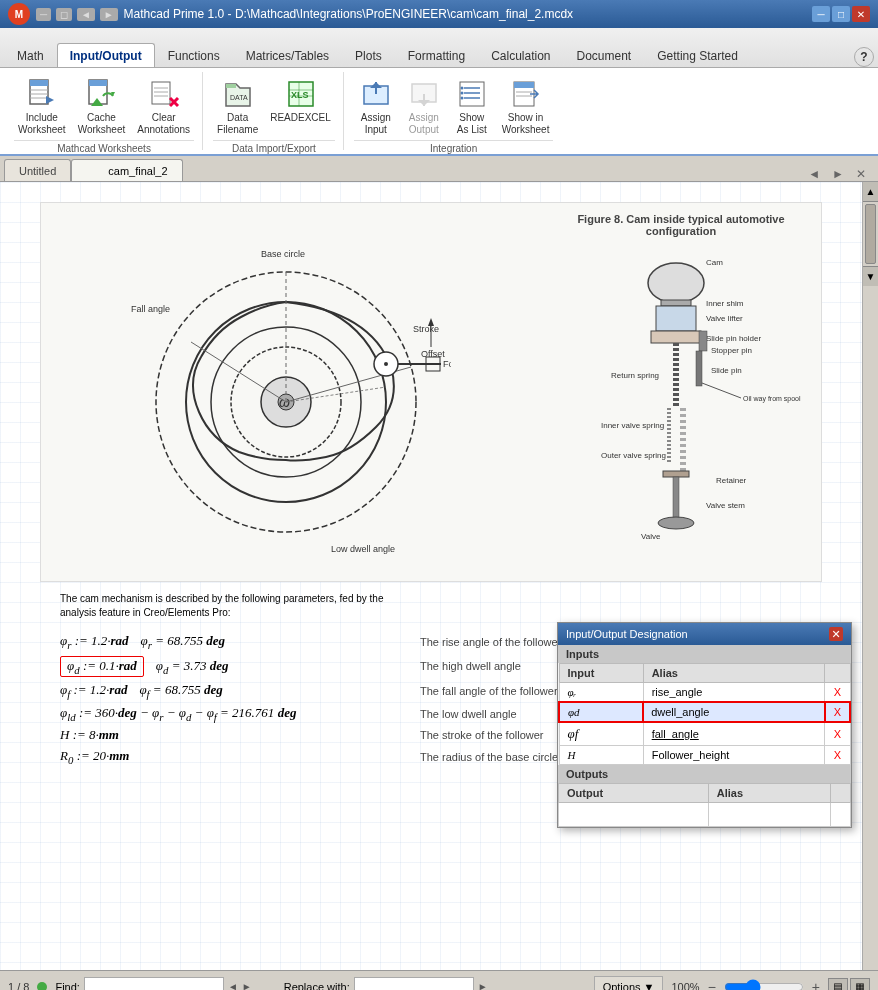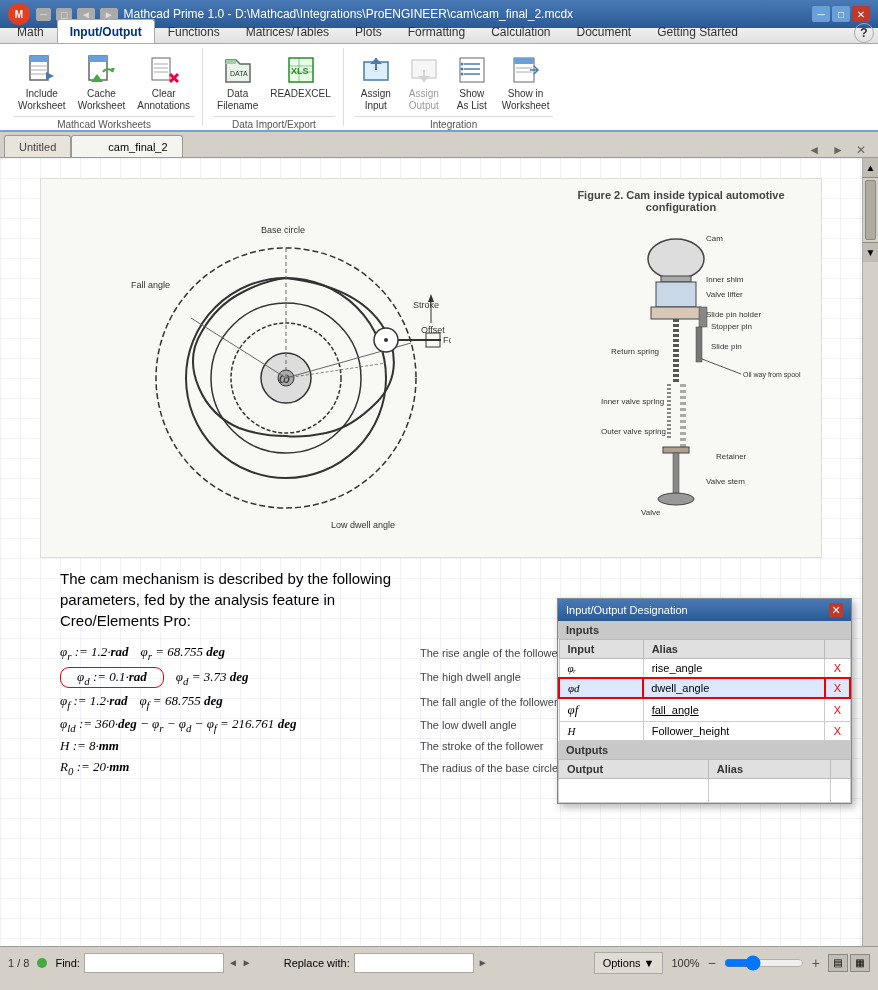--- a/index.html
+++ b/index.html
@@ -34,21 +34,21 @@
     .tb-max { background: #6a9fd8; color: white; }
     .tb-close { background: #c0392b; color: white; }
 
     
     .ribbon-tabs {
       background: linear-gradient(to bottom, #f0f0f0, #e0e0e0);
       border-bottom: 1px solid #aaa;
       display: flex;
       align-items: flex-end;
       padding: 0 4px;
-      height: 16px;
+      height: 40px;
     }
     .ribbon-tab {
       padding: 4px 12px;
       font-size: 12px;
       cursor: pointer;
       border: 1px solid transparent;
       border-bottom: none;
       border-radius: 3px 3px 0 0;
       background: transparent;
       color: #333;
@@ -484,21 +484,21 @@
               <text x="380" y="125" font-size="9" fill="#333">Rise angle</text>
               <text x="130" y="45" font-size="9" fill="#333">Base circle</text>
               <text x="290" y="145" font-size="9" fill="#333">Offset</text>
               <text x="312" y="155" font-size="9" fill="#333">Follower</text>
               <text x="282" y="120" font-size="9" fill="#333">Stroke</text>
               <text x="200" y="340" font-size="9" fill="#333">Low dwell angle</text>
             </svg>
           </div>
 
           <div class="cam-diagram-right">
-            <div style="font-size:11px; font-weight:bold; color:#444; text-align:center; margin-bottom:6px;">Figure 2. Cam inside typical automotive configuration</div>
+            <div style="font-size:11px; font-weight:bold; color:#444; text-align:center; margin-bottom:6px;">Figure 8. Cam inside typical automotive configuration</div>
             <svg width="250" height="310" viewBox="0 0 250 310">
 
               <ellipse cx="125" cy="40" rx="28" ry="20" fill="#ddd" stroke="#444" stroke-width="1.5"></ellipse>
               <text x="155" y="22" font-size="8" fill="#333">Cam</text>
 
               <rect x="110" y="57" width="30" height="6" fill="#aaa" stroke="#444" stroke-width="1"></rect>
               <text x="155" y="63" font-size="8" fill="#333">Inner shim</text>
 
               <rect x="105" y="63" width="40" height="25" fill="#c8d8e8" stroke="#444" stroke-width="1"></rect>
               <text x="155" y="78" font-size="8" fill="#333">Valve lifter</text>
@@ -530,37 +530,37 @@
               <ellipse cx="125" cy="280" rx="18" ry="6" fill="#999" stroke="#444" stroke-width="1"></ellipse>
               <text x="90" y="296" font-size="8" fill="#333">Valve</text>
 
               <line x1="151" y1="140" x2="190" y2="155" stroke="#555" stroke-width="1"></line>
               <text x="192" y="158" font-size="7" fill="#333">Oil way from spool valve</text>
             </svg>
           </div>
         </div>
       </div>
 
-      <div style="max-width: 340px; font-size: 15px; line-height: 1.4; margin: 1px 0 4px 20px;">
+      <div style="max-width: 340px; font-size: 10px; line-height: 1.4; margin: 1px 0 4px 20px;">
         <span>The cam mechanism is described by the following parameters, fed by the analysis feature in Creo/Elements Pro:</span>
       </div>
 
       <div class="math-section">
 
         <div style="display:flex; align-items:center; margin: 5px 0;">
           <div style="width: 380px; display:flex; align-items:center; gap:12px; padding-left:20px;">
             <span style="font-family:'Times New Roman',serif; font-style:italic; font-size:13px;">φ<sub>r</sub> := 1.2·<b>rad</b></span>
             <span style="font-family:'Times New Roman',serif; font-style:italic; font-size:13px;">φ<sub>r</sub> = 68.755 <b>deg</b></span>
           </div>
           <div style="font-size:11px; color:#444; flex:1;">The rise angle of the follower , supplied in radians</div>
         </div>
 
         <div style="display:flex; align-items:center; margin: 5px 0; position:relative;">
           <div style="width:380px; display:flex; align-items:center; gap:12px; padding-left:20px; position:relative;">
-            <span style="font-family:'Times New Roman',serif; font-style:italic; font-size:13px; border:1.5px solid #e00; border-radius:9px; padding:1px 16px; display:inline-block;text-align:center;">φ<sub>d</sub> := 0.1·<b>rad</b></span>
+            <span style="font-family:'Times New Roman',serif; font-style:italic; font-size:13px; border:1.5px solid #e00; border-radius:2px; padding:1px 6px; display:inline-block;text-align:center;">φ<sub>d</sub> := 0.1·<b>rad</b></span>
             <span style="font-family:'Times New Roman',serif; font-style:italic; font-size:13px;">φ<sub>d</sub> = 3.73 <b>deg</b></span>
           </div>
           <div style="font-size:11px; color:#444; flex:1;">The high dwell angle</div>
         </div>
 
         <div style="display:flex; align-items:center; margin: 5px 0;">
           <div style="width:380px; display:flex; align-items:center; gap:12px; padding-left:20px;">
             <span style="font-family:'Times New Roman',serif; font-style:italic; font-size:13px;">φ<sub>f</sub> := 1.2·<b>rad</b></span>
             <span style="font-family:'Times New Roman',serif; font-style:italic; font-size:13px;">φ<sub>f</sub> = 68.755 <b>deg</b></span>
           </div>

